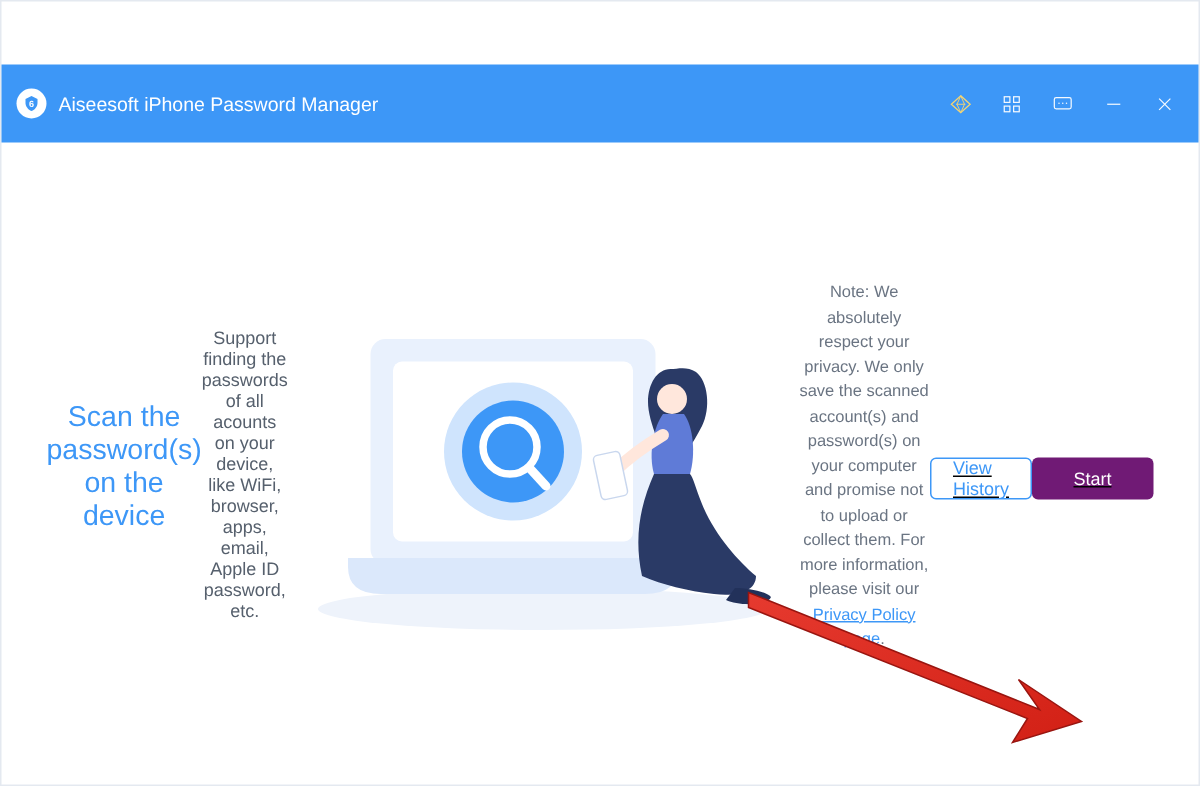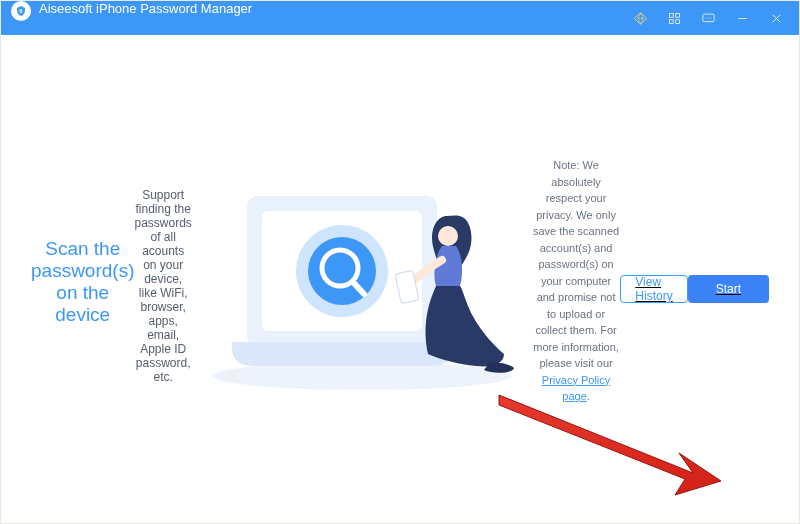--- a/index.html
+++ b/index.html
@@ -1,40 +1,40 @@
 <!DOCTYPE html>
 <html><head>
 <meta charset="utf-8">
 <style>
   * { box-sizing: border-box; margin: 0; padding: 0; }
   html, body { width: 800px; height: 524px; font-family: "Segoe UI", Arial, sans-serif; background: #fff; overflow: hidden; }
   .window { width: 800px; height: 524px; display: flex; flex-direction: column; border: 1px solid #e4e9f0; }
   
-  .titlebar { height: 34px; background: #3d97f7; display: flex; padding: 0 6px 0 10px; color: #fff; }
+  .titlebar { height: 52px; background: #3d97f7; display: flex; align-items: center; padding: 0 6px 0 10px; color: #fff; margin-top: 42px; }
   .app-logo { width: 20px; height: 20px; background: #fff; border-radius: 50%; display: flex; align-items: center; justify-content: center; margin-right: 8px; }
   .app-logo svg { width: 12px; height: 12px; }
   .app-title { font-size: 13px; flex: 0 0 auto; }
   .titlebar-spacer { flex: 1; }
   .titlebar-btn { width: 34px; height: 34px; display: flex; align-items: center; justify-content: center; cursor: pointer; opacity: .95; }
   .titlebar-btn svg { width: 15px; height: 15px; stroke: #fff; fill: none; stroke-width: 1.3; }
   .titlebar-icon svg { stroke: #ffd86b; }
   
   .body { flex: 1; position: relative; padding: 28px 30px 14px 30px; display: flex; align-items: center; }
   .heading { color: #3d97f7; font-size: 19px; font-weight: 500; text-align: center; margin-bottom: 8px; }
   .subheading { color: #56606d; font-size: 12px; text-align: center; }
   .illus-wrap { flex: 1; display: flex; align-items: center; justify-content: center; width: 100%; }
   .illus { width: 340px; height: 220px; position: relative; }
   
   .note { color: #6a7482; font-size: 11px; text-align: center; line-height: 1.5; max-width: 640px; margin: 0 auto 10px; }
   .note a { color: #3d97f7; text-decoration: underline; cursor: pointer; }
   
   .footer { display: flex; align-items: center; width: 100%; padding-top: 6px; text-decoration: underline; }
   .btn { height: 28px; border-radius: 4px; font-size: 12px; display: inline-flex; align-items: center; justify-content: center; cursor: pointer; user-select: none; }
   .btn-outline { border: 1px solid #3d97f7; color: #3d97f7; background: #fff; padding: 0 14px; }
-  .btn-primary { background: #3b82f6; color: #fff; padding: 0 28px; }
+  .btn-primary { background: #701a75; color: #fff; padding: 0 28px; }
   .footer-spacer { flex: 1; }
   
   .arrow-annot { position: absolute; right: 76px; bottom: 26px; width: 230px; height: 110px; pointer-events: none; }
 </style>
 </head>
 <body>
 
 <div class="window">
 
   <div class="titlebar">

